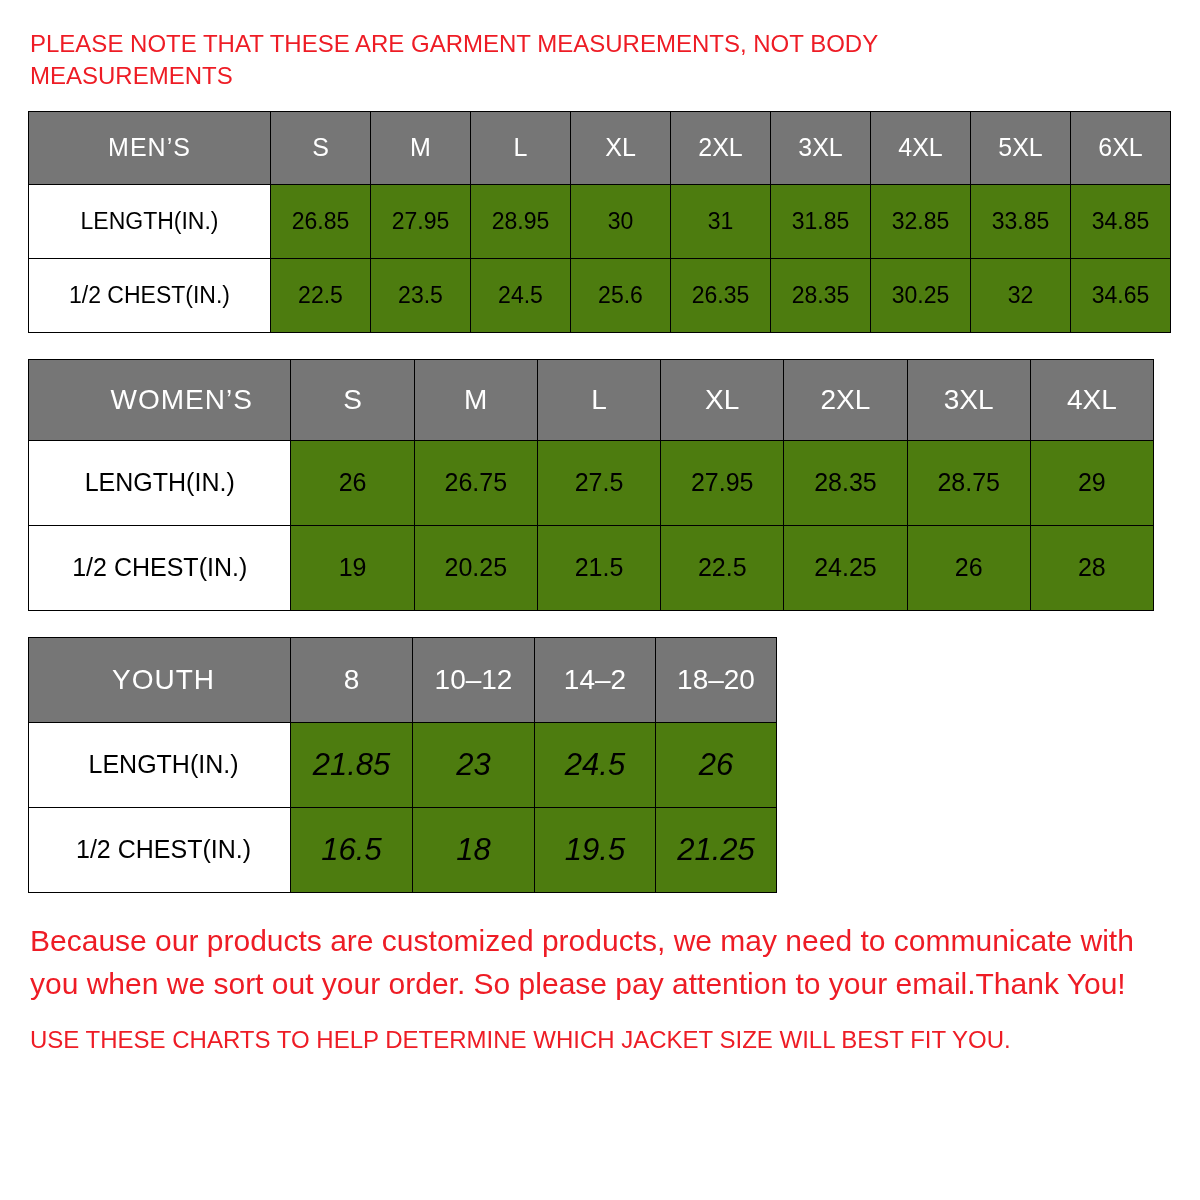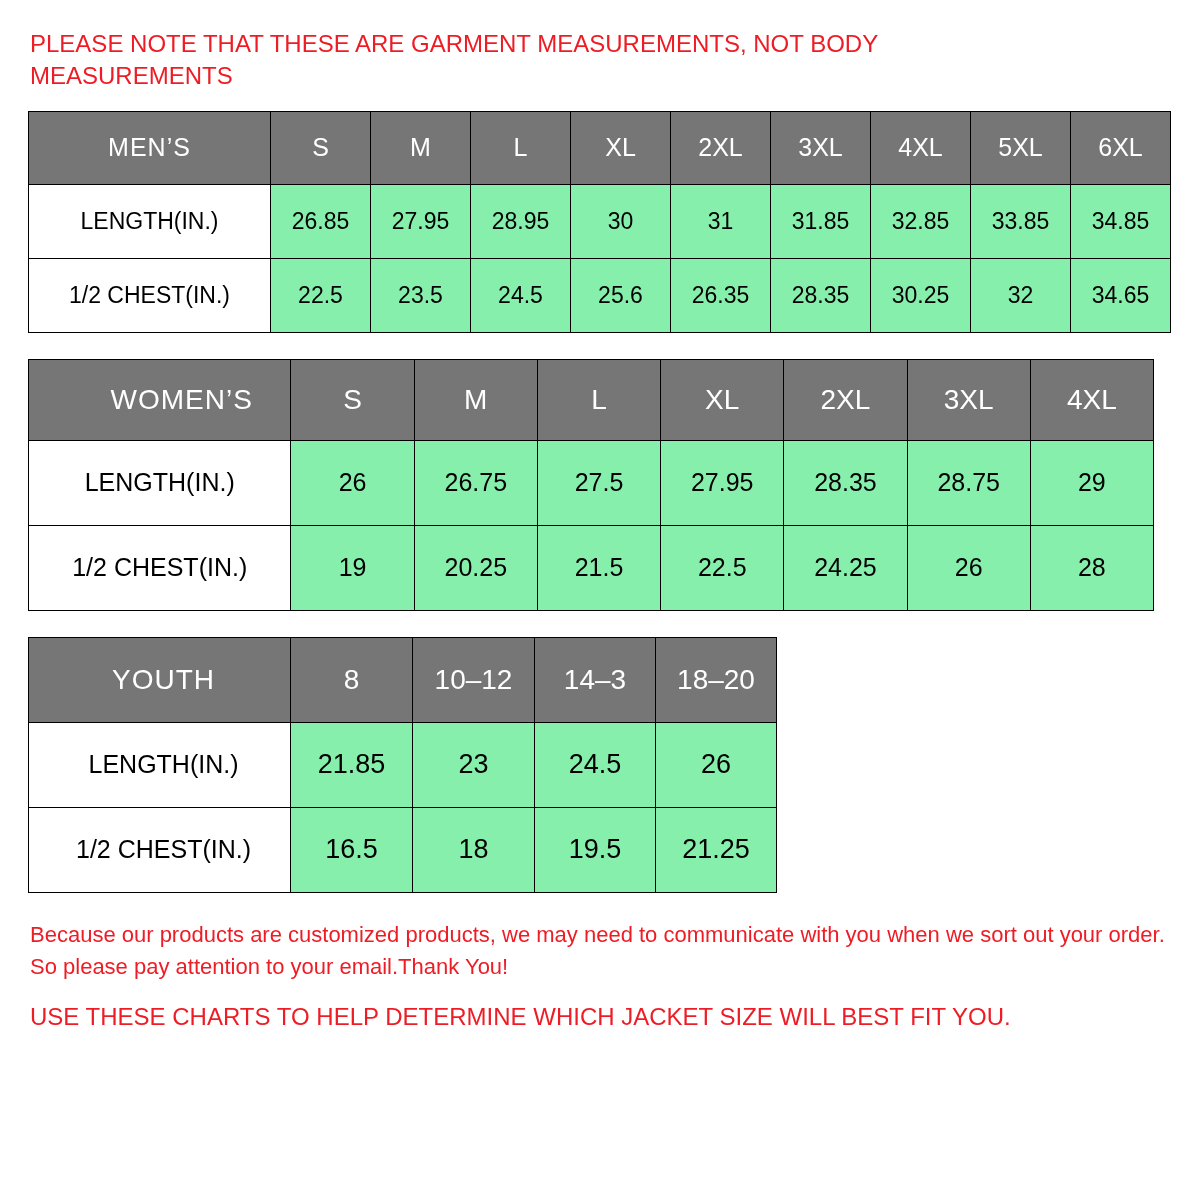--- a/index.html
+++ b/index.html
@@ -57,21 +57,21 @@
   }
   .hdr-row .label-cell {
     font-size: 25px;
     letter-spacing: 1px;
   }
   .hdr-row .size-cell {
     font-size: 25px;
   }
   .val-cell {
     font-size: 23px;
-    background: #86efac;
+    background: #4d7c0f;
   }
 
   
   #mens-table { width: 972px; }
   #mens-table .hdr-row td { height: 72px; }
   #mens-table tr.data-row td { height: 73px; }
 
   
   #womens-table { width: 1126px; }
   #womens-table .hdr-row td { height: 80px; }
@@ -81,25 +81,25 @@
   #womens-table .hdr-row .size-cell { font-size: 28px; }
   #womens-table .val-cell { font-size: 25px; }
 
   
   #youth-table { width: 748px; }
   #youth-table .hdr-row td { height: 84px; }
   #youth-table tr.data-row td { height: 84px; }
   #youth-table .label-cell { font-size: 25px; padding-left: 8px; }
   #youth-table .hdr-row .label-cell { font-size: 28px; }
   #youth-table .hdr-row .size-cell { font-size: 28px; }
-  #youth-table .val-cell { font-size: 27px; }
+  #youth-table .val-cell { font-size: 31px; font-style: italic; }
 
   .footer-note {
     color: #ee1c25;
-    font-size: 22px;
+    font-size: 30px;
     line-height: 1.45;
     margin: 0 0 18px 2px;
     max-width: 1140px;
   }
   .footer-note2 {
     color: #ee1c25;
     font-size: 24px;
     line-height: 1.35;
     margin: 0 0 0 2px;
   }
@@ -216,21 +216,21 @@
       <col style="width:122px">
         <col style="width:122px">
         <col style="width:121px">
         <col style="width:121px">
     </colgroup>
     <tbody>
       <tr class="hdr-row">
         <td class="label-cell">YOUTH</td>
         <td class="size-cell">8</td>
         <td class="size-cell">10–12</td>
-        <td class="size-cell">14–3</td>
+        <td class="size-cell">14–2</td>
         <td class="size-cell">18–20</td>
       </tr>
       <tr class="data-row">
         <td class="label-cell">LENGTH(IN.)</td>
         <td class="val-cell">21.85</td>
         <td class="val-cell">23</td>
         <td class="val-cell">24.5</td>
         <td class="val-cell">26</td>
       </tr>
       <tr class="data-row">

